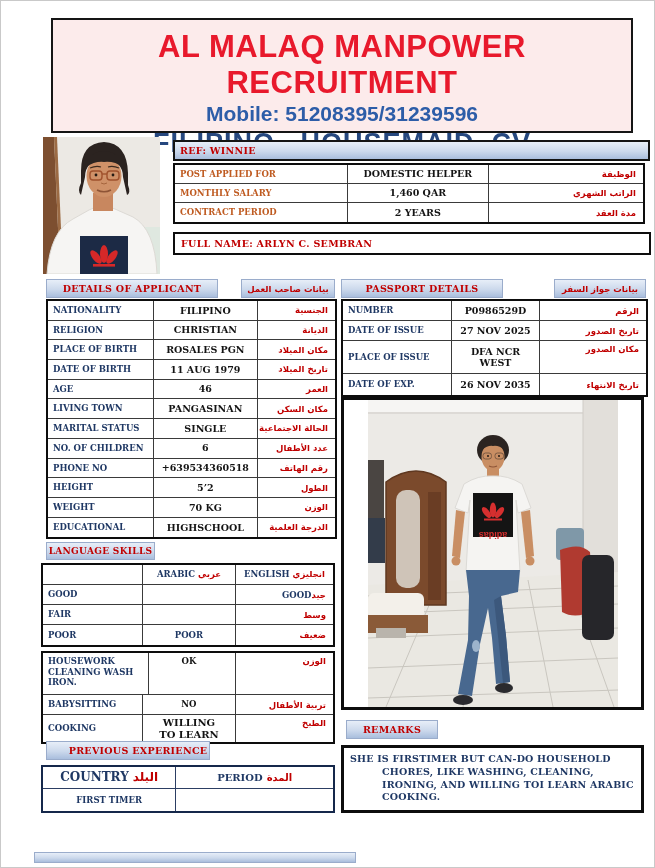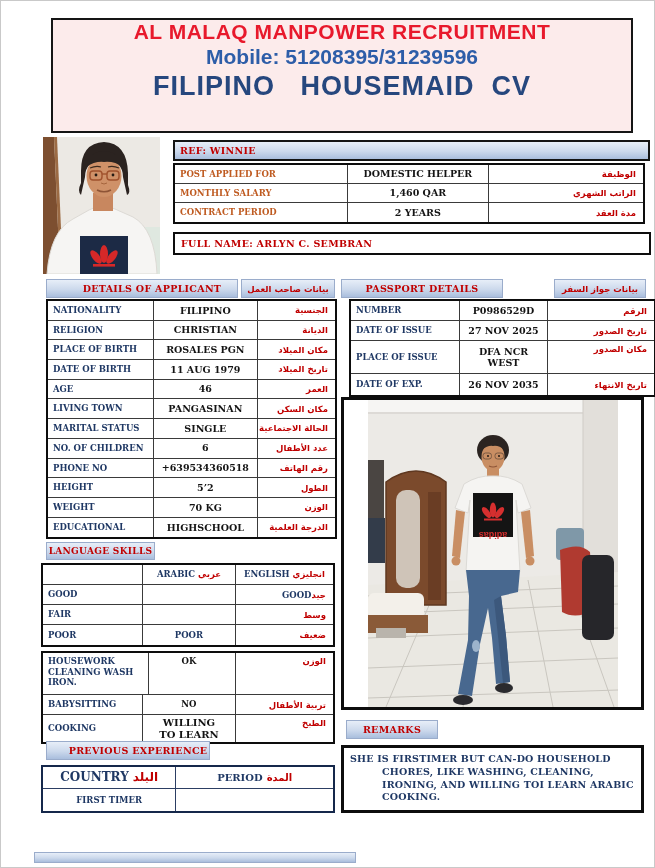--- a/index.html
+++ b/index.html
@@ -1,21 +1,21 @@
 <!DOCTYPE html>
 <html><head>
 <meta charset="utf-8">
 <style>
   html,body{margin:0;padding:0;}
   body{width:655px;height:868px;background:#ffffff;font-family:"DejaVu Serif","Liberation Serif",serif;position:relative;overflow:hidden;}
   .page{position:absolute;inset:0;border:1px solid #c9c9c9;background:#fff;}
   .abs{position:absolute;}
   
   .header-box{left:50px;top:17px;width:578px;height:111px;background:#fcebeb;border:2px solid #151515;text-align:center;font-family:"Liberation Sans","DejaVu Sans",sans-serif;}
-  .agency{margin-top:0;font-size:21px;font-weight:bold;color:#e8192c;letter-spacing:.5px;}
+  .agency{margin-top:9px;font-size:31px;font-weight:bold;color:#e8192c;letter-spacing:.5px;}
   .mobile{font-size:21px;font-weight:bold;color:#2d5da8;margin-top:1px;}
   .cvtitle{font-size:27px;font-weight:bold;color:#26477e;margin-top:2px;white-space:pre;letter-spacing:1px;}
   
   .bar{background:linear-gradient(180deg,#e7eef8 0%,#ccd9ec 55%,#a9bedd 100%);border:1px solid #9aaccb;font-size:9.5px;font-weight:bold;color:#c00000;display:flex;align-items:center;justify-content:center;letter-spacing:.3px;}
   .bar.left-text{justify-content:flex-start;padding-left:5px;}
   .ar{font-family:"DejaVu Sans",sans-serif;color:#c00000;font-weight:bold;direction:rtl;}
   
   .tbl{border:2.5px solid #0d0d0d;background:#fff;display:grid;}
   .cell{border-right:1px solid #3a3a3a;border-bottom:1px solid #3a3a3a;display:flex;align-items:center;overflow:hidden;}
   .cell.lastcol{border-right:none;}
@@ -96,21 +96,21 @@
     <div class="cell val lastrow">2 YEARS</div>
     <div class="cell arc lastcol lastrow">
         <span class="ar">مدة العقد</span>
       </div>
   </div>
 
   <div class="abs fullname">
     <span>FULL NAME: ARLYN C. SEMBRAN</span>
   </div>
 
-  <div class="abs bar" style="left:45px;top:278px;width:170px;height:17px;padding-left:20px;">
+  <div class="abs bar" style="left:45px;top:278px;width:170px;height:17px;">
     <span>DETAILS OF APPLICANT</span>
   </div>
   <div class="abs bar" style="left:240px;top:278px;width:92px;height:17px;font-size:8.5px;">
     <span class="ar">بيانات صاحب العمل</span>
   </div>
 
   <div class="abs tbl" style="left:45px;top:298px;width:287px;grid-template-columns:37% 36% 27%;grid-auto-rows:19.7px;">
     <div class="cell lbl">NATIONALITY</div>
     <div class="cell val">FILIPINO</div>
     <div class="cell arc lastcol">
@@ -237,21 +237,21 @@
     <div class="cell val lastrow" style="font-size:8.5px;color:#1f3864;border-color:#2c3e63;">FIRST TIMER</div>
     <div class="cell val lastcol lastrow"></div>
   </div>
 
   <div class="abs bar" style="left:340px;top:278px;width:160px;height:17px;">
     <span>PASSPORT DETAILS</span>
   </div>
   <div class="abs bar" style="left:553px;top:278px;width:90px;height:17px;font-size:8.5px;">
     <span class="ar">بيانات جواز السفر</span>
   </div>
-  <div class="abs tbl" style="left:348px;top:298px;width:303px;grid-template-columns:36% 29% 35%;grid-template-rows:20px 20px 33px 21px;">
+  <div class="abs tbl" style="left:340px;top:298px;width:303px;grid-template-columns:36% 29% 35%;grid-template-rows:20px 20px 33px 21px;">
     <div class="cell lbl">NUMBER</div>
     <div class="cell val">P0986529D</div>
     <div class="cell arc lastcol">
         <span class="ar">الرقم</span>
       </div>
     <div class="cell lbl">DATE OF ISSUE</div>
     <div class="cell val">27 NOV 2025</div>
     <div class="cell arc lastcol">
         <span class="ar">تاريخ الصدور</span>
       </div>

